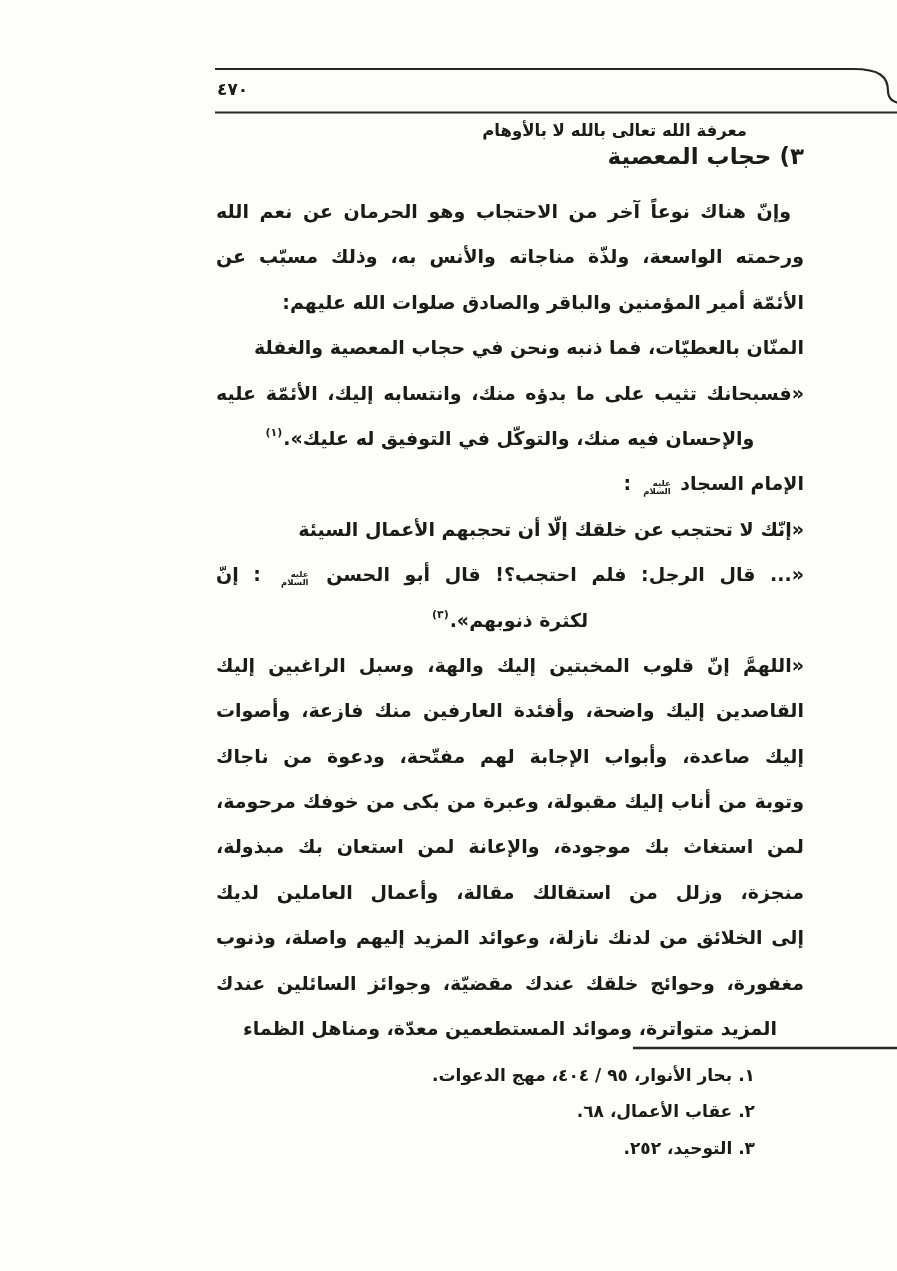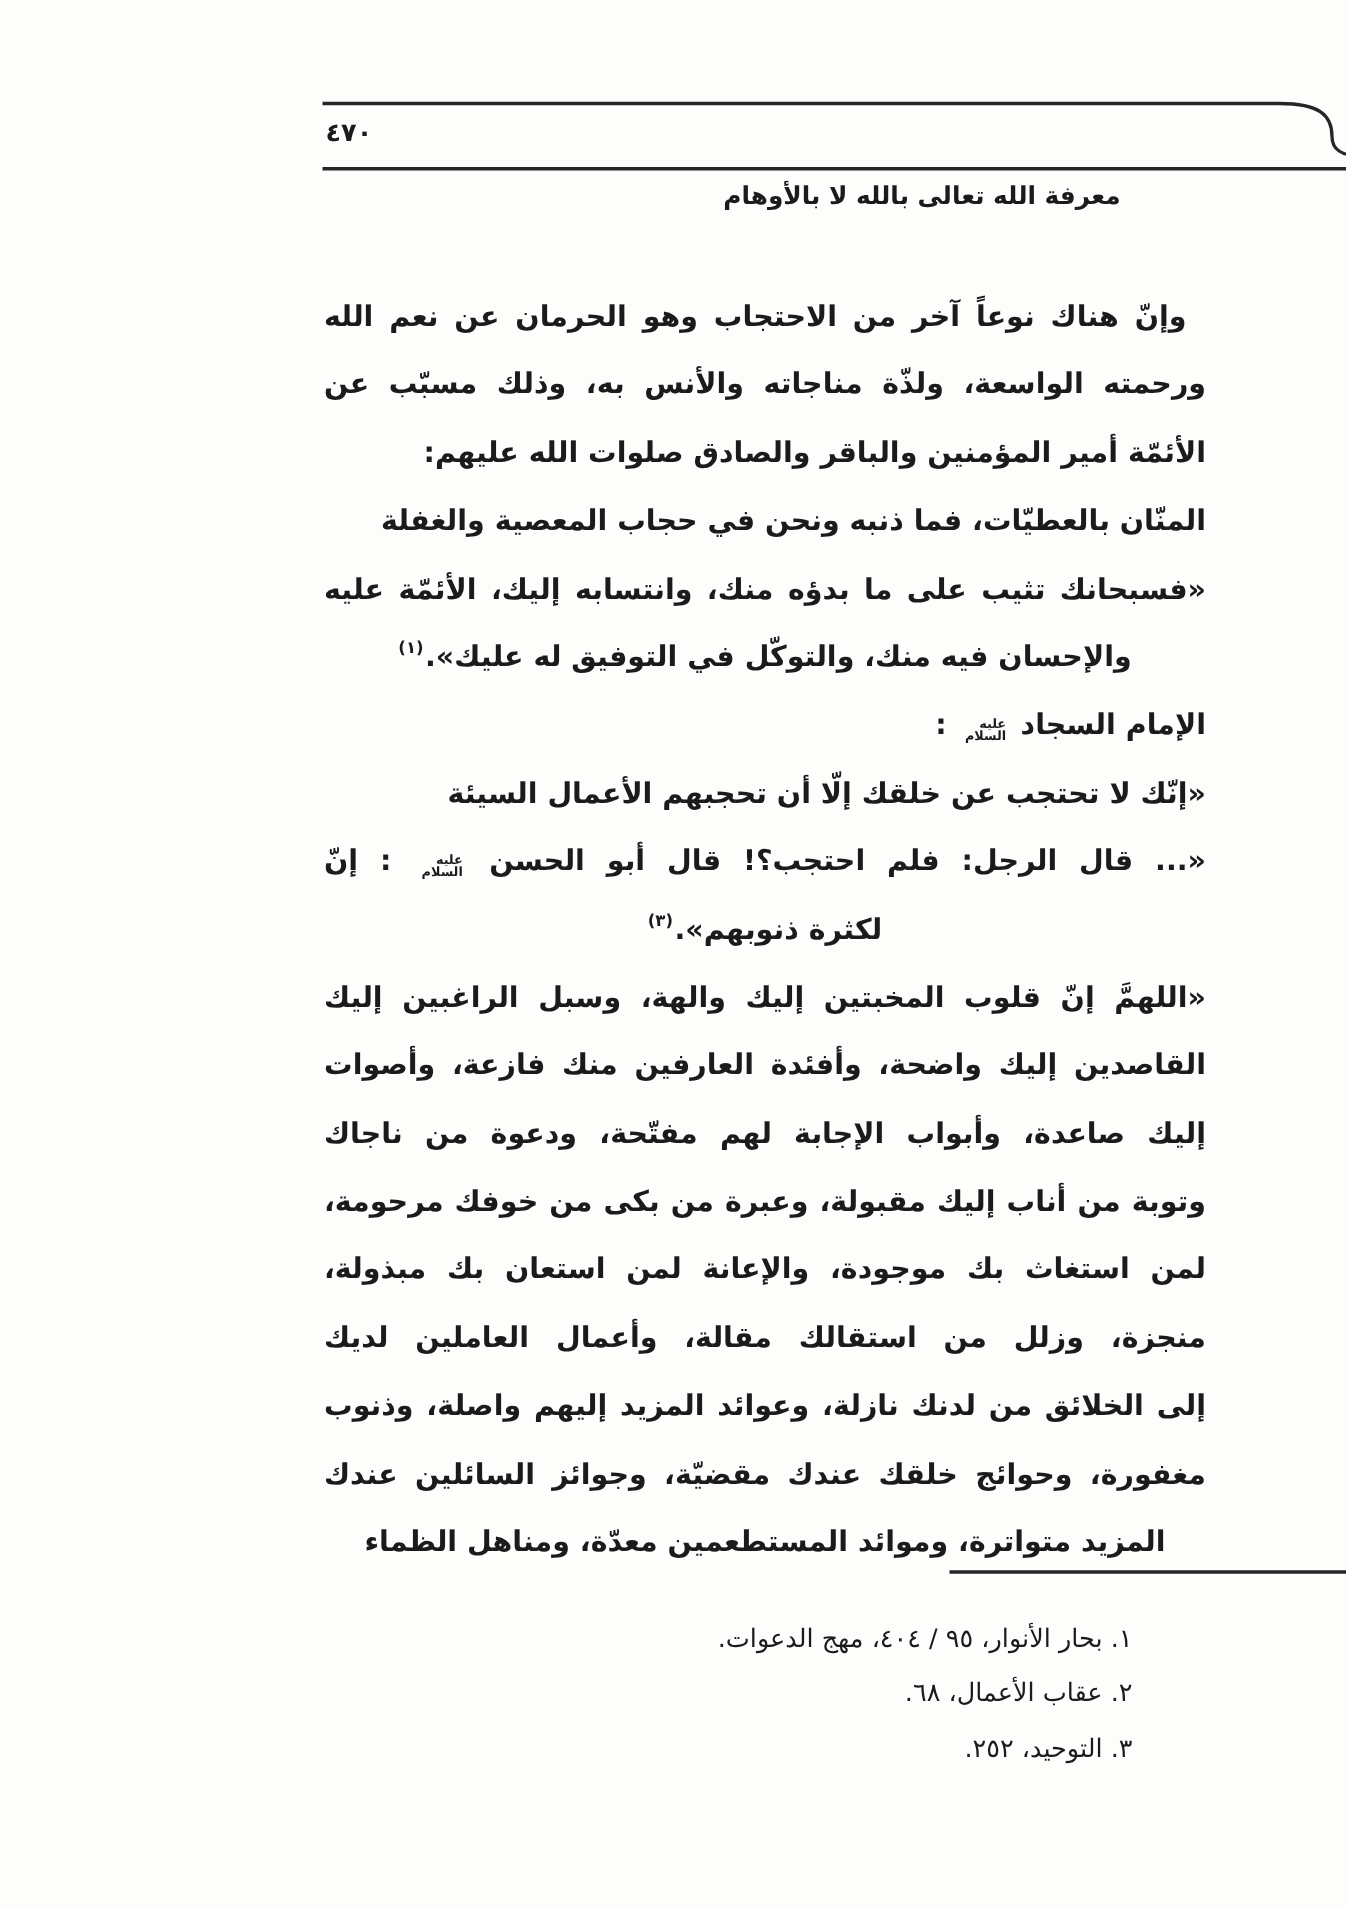--- a/index.html
+++ b/index.html
@@ -46,41 +46,42 @@
     vertical-align:9px;line-height:0;margin-right:1px;
   }
   span.as{
     display:inline-block;width:30px;
     font-size:8.5px;line-height:0.95;font-weight:bold;
     text-align:right;vertical-align:-4px;
     margin:0 3px;white-space:normal;
   }
   .foots{
     position:absolute;top:1057px;right:142px;left:120px;
-    font-size:17px;font-weight:normal;
-    direction:rtl;text-align:right;margin-top:18px;
+    font-size:17px;font-weight:bold;
+    direction:rtl;text-align:right;
   }
   .fline{height:36.4px;line-height:36.4px;white-space:nowrap;}
 </style>
 </head>
 <body>
 
 <div class="page">
 
   <svg class="frame" viewBox="0 0 897 1271" xmlns="http://www.w3.org/2000/svg">
     <path stroke-width="2.2" d="M72,69 H710 C737,69 745,77 745,91 C745,101 753,104 765,104 H770 C782,104 787,109 787,119 V201 C787,224 816,227 816,251 V1152"></path>
     <path stroke-width="1.6" d="M780,108 V201 C780,220 809,224 809,249 V1152"></path>
     <path stroke-width="2.2" d="M72,112.5 H779"></path>
     <path stroke-width="2.4" d="M490,1048 H757"></path>
   </svg>
 
   <div class="pagenum">٤٧٠</div>
 
   <div class="htitle">معرفة الله تعالى بالله لا بالأوهام</div>
 
+  <div class="heading">٣) حجاب المعصية</div>
 
   <div class="bodytext" id="body-lines">
       <div class="line j indent">وإنّ هناك نوعاً آخر من الاحتجاب وهو الحرمان عن نعم الله السابغة، وآلائه الجسيمة،</div>
       <div class="line j">ورحمته الواسعة، ولذّة مناجاته والأنس به، وذلك مسبّب عن الغفلة والمعصية وإلّا فهو</div>
       <div class="line r">الأئمّة أمير المؤمنين والباقر والصادق صلوات الله عليهم:</div>
       <div class="line r">المنّان بالعطيّات، فما ذنبه ونحن في حجاب المعصية والغفلة عنه وعن تفضّله؟</div>
       <div class="line j">«فسبحانك تثيب على ما بدؤه منك، وانتسابه إليك، الأئمّة عليه بك،</div>
       <div class="line c">والإحسان فيه منك، والتوكّل في التوفيق له عليك».<sup class="ref">(١)</sup></div>
       <div class="line r">الإمام السجاد <span class="as">عليه السلام</span> :</div>
       <div class="line r">«إنّك لا تحتجب عن خلقك إلّا أن تحجبهم الأعمال السيئة (الآمال). دونك».<sup class="ref">(٢)</sup></div>

